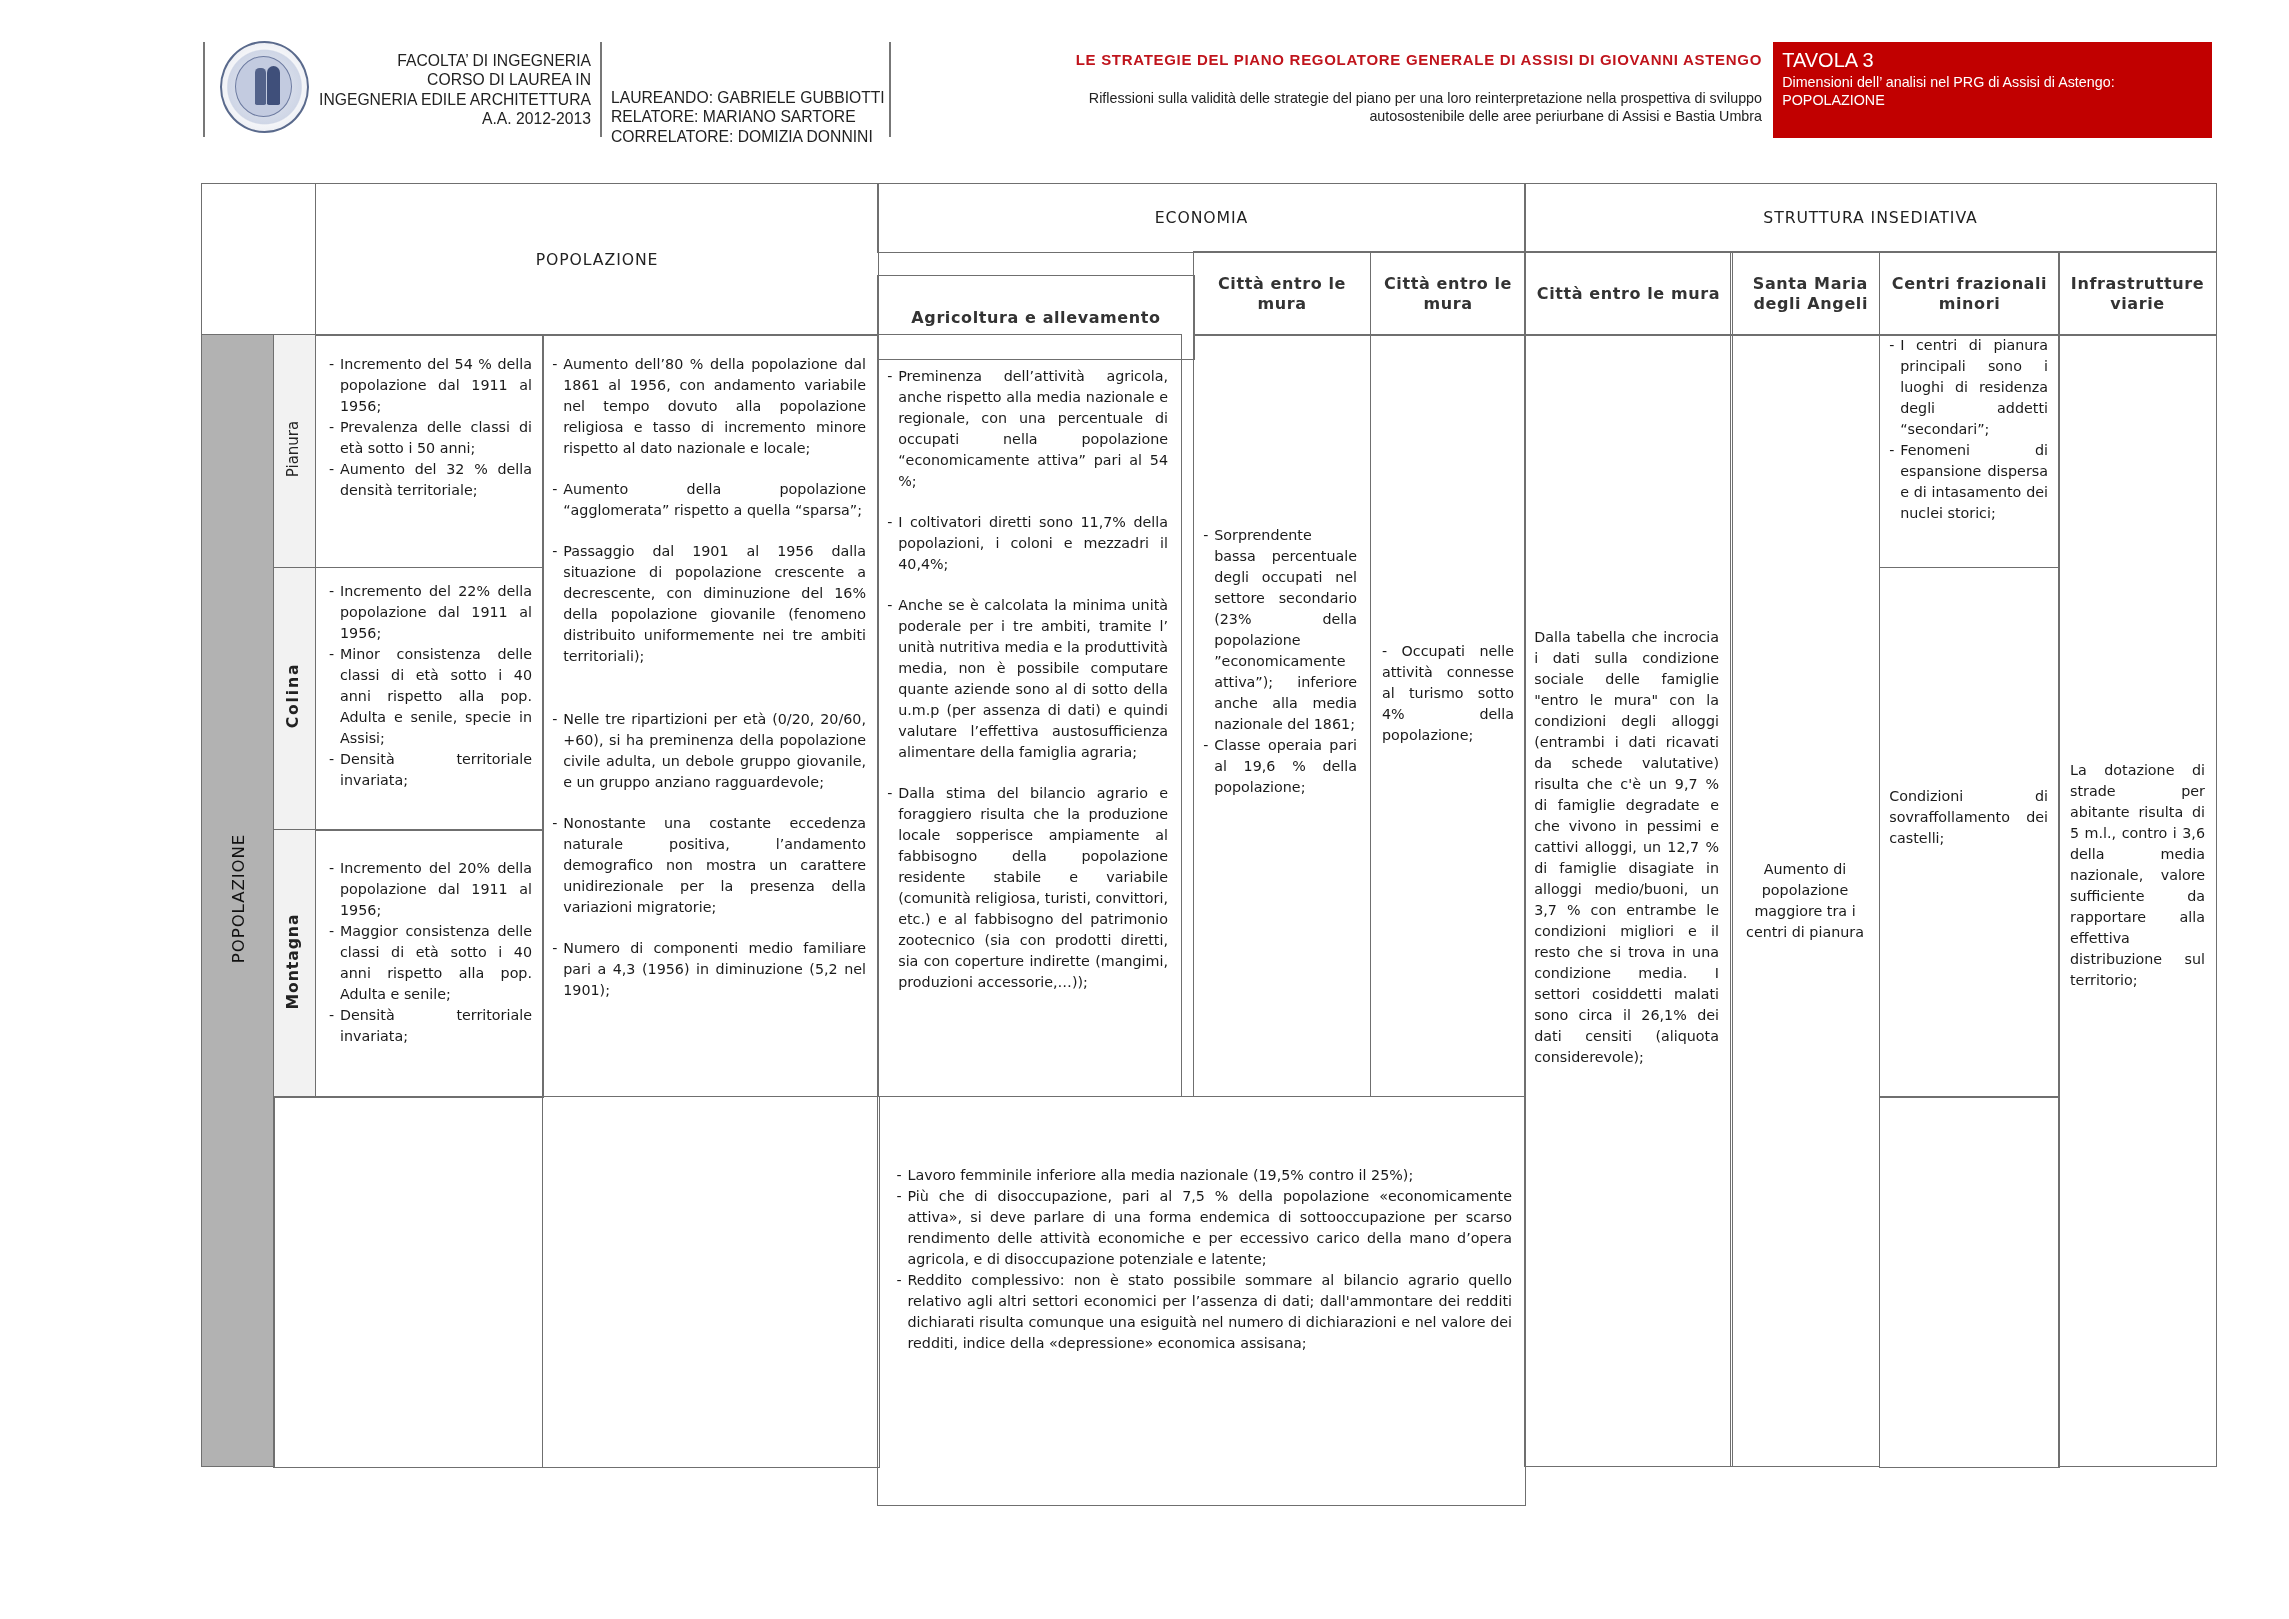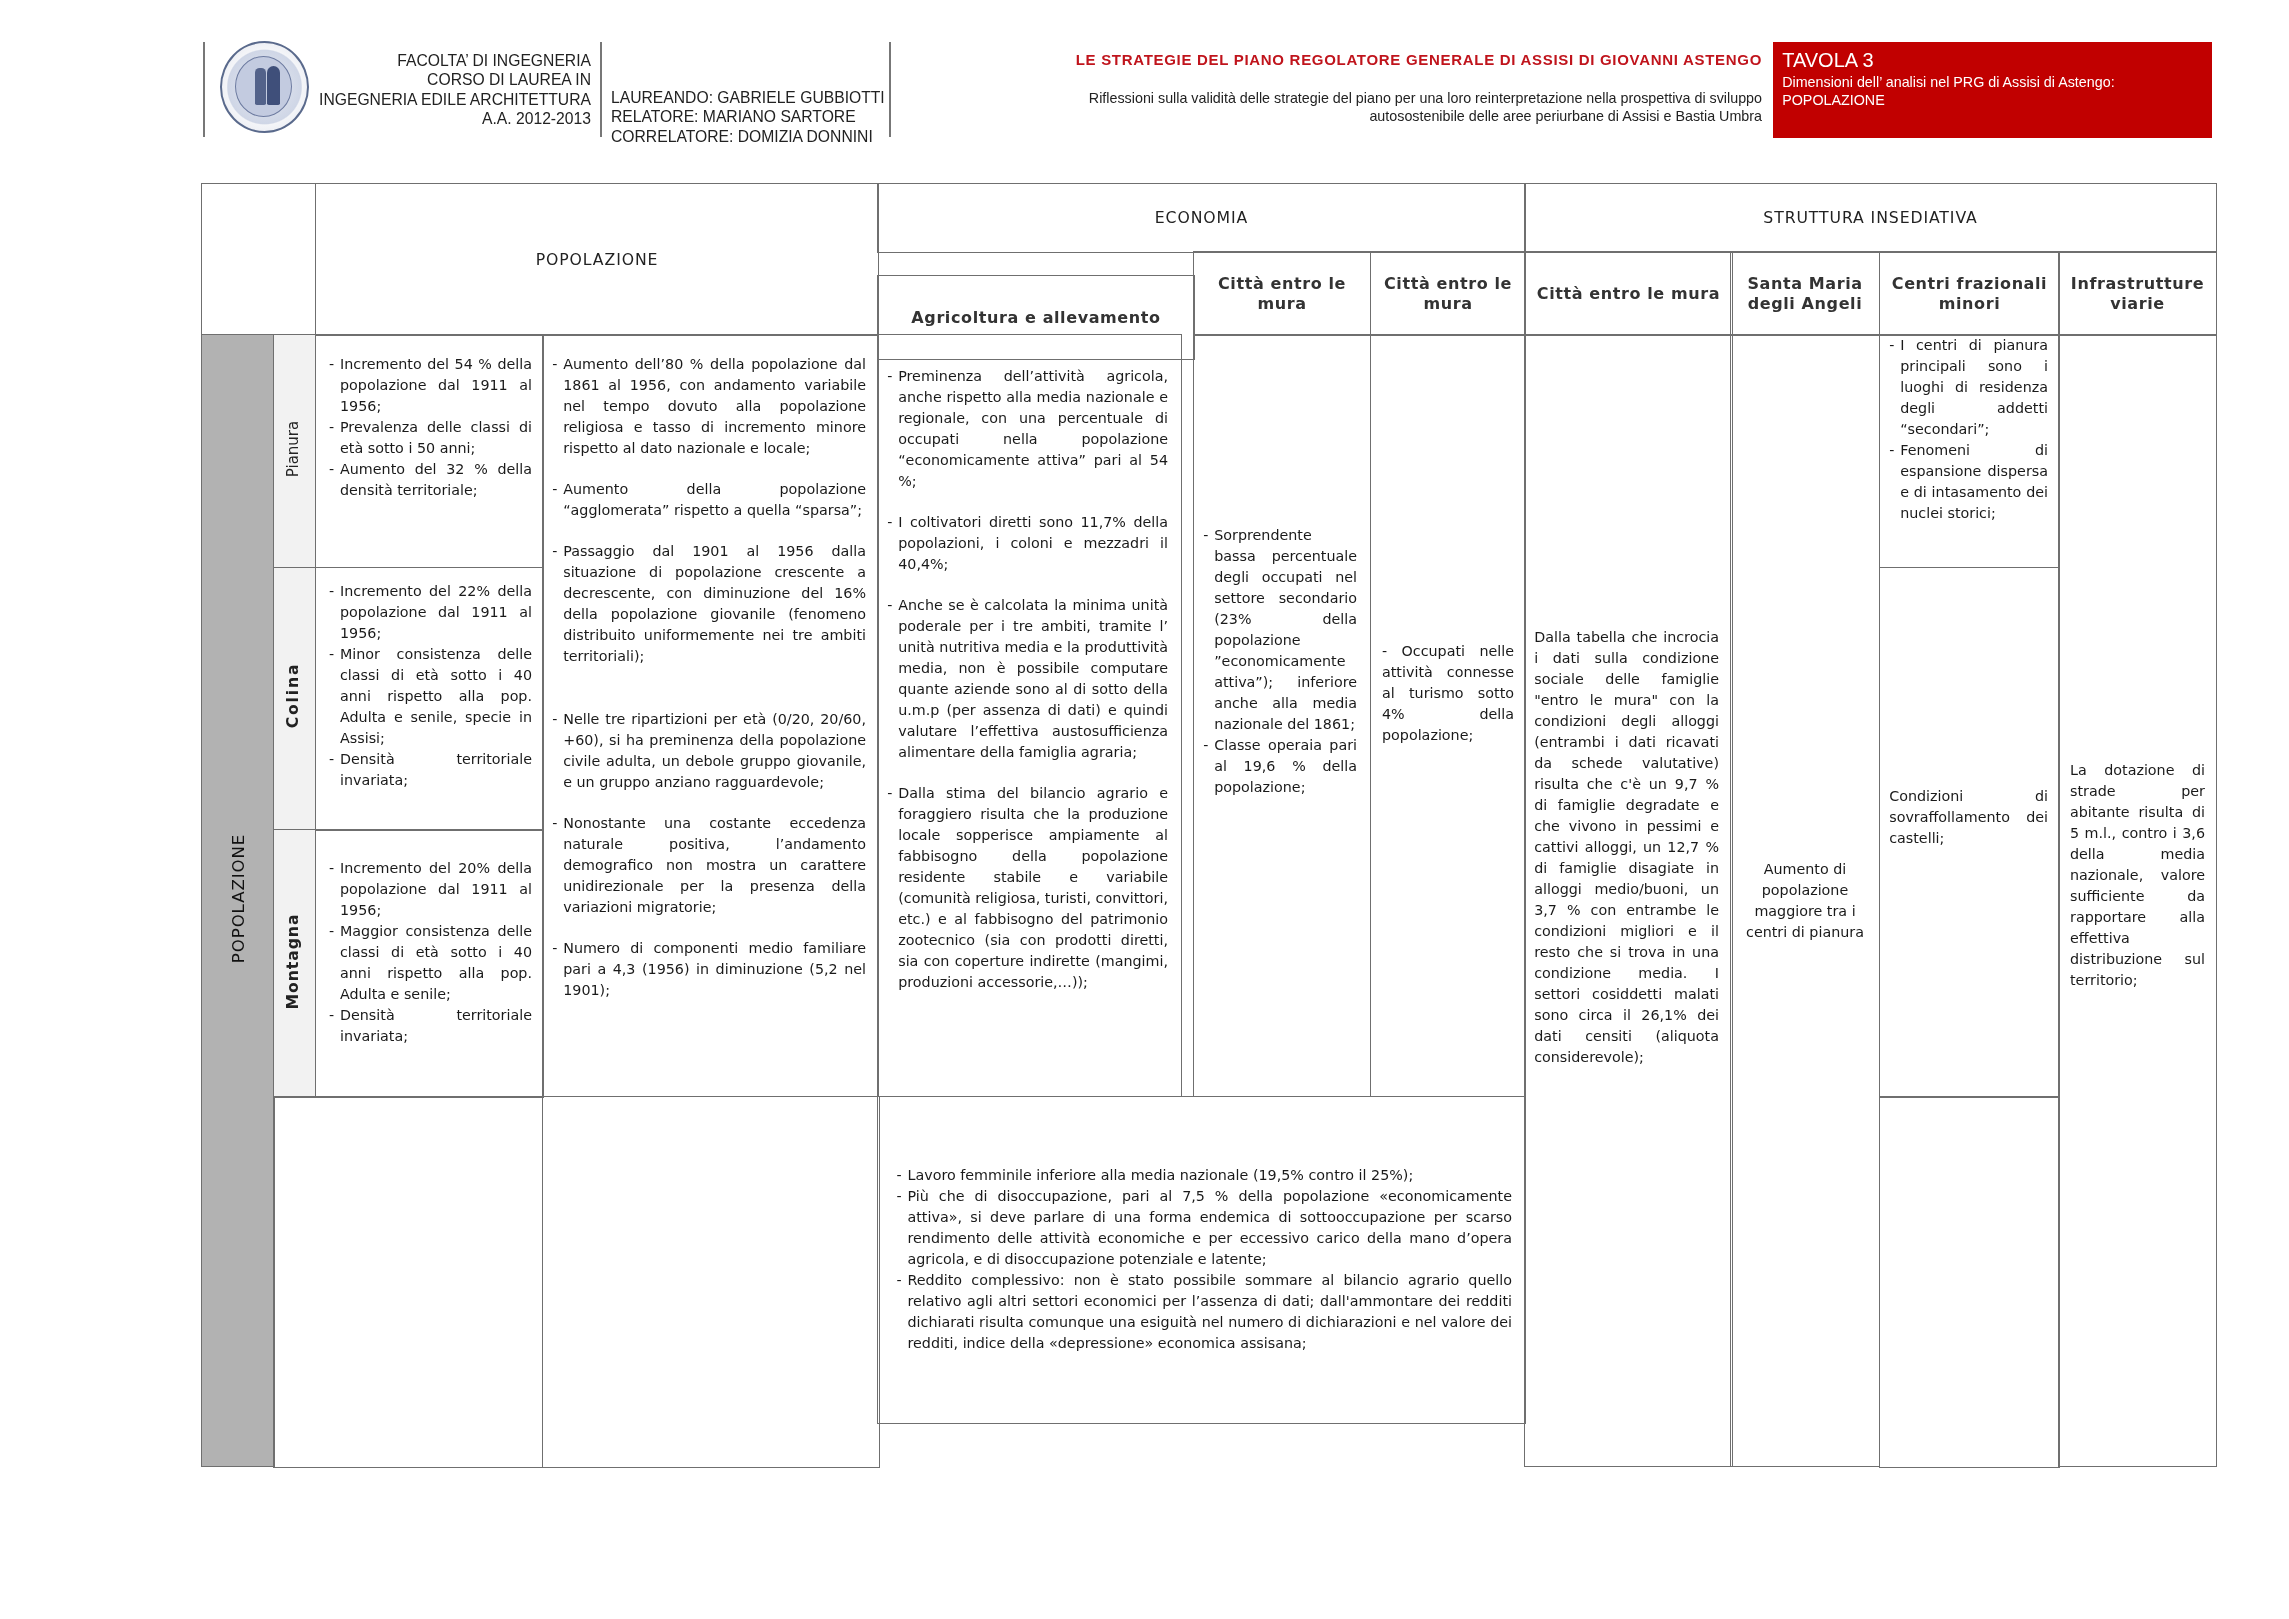--- a/index.html
+++ b/index.html
@@ -71,21 +71,21 @@
 <div>
 
   <div class="cell" style="left:201px; top:183px; width:115px; height:153px;"></div>
   <div class="cell th" style="left:315px; top:183px; width:564px; height:153px;">POPOLAZIONE</div>
   <div class="cell th" style="left:877px; top:183px; width:649px; height:70px;">ECONOMIA</div>
   <div class="cell th" style="left:1524px; top:183px; width:693px; height:70px;">STRUTTURA INSEDIATIVA</div>
   <div class="cell th th-sm" style="left:877px; top:251px; width:318px; height:85px;margin-top:24px;">Agricoltura e allevamento</div>
   <div class="cell th th-sm" style="left:1193px; top:251px; width:178px; height:85px; padding:0 9.2px;">Città entro le mura</div>
   <div class="cell th th-sm" style="left:1370px; top:251px; width:156px; height:85px; padding:0 7.4px;">Città entro le mura</div>
   <div class="cell th th-sm" style="left:1524px; top:251px; width:209px; height:85px;">Città entro le mura</div>
-  <div class="cell th th-sm" style="left:1730px; top:251px; width:150px; height:85px; padding:0 11px;">Santa Maria degli Angeli</div>
+  <div class="cell th th-sm" style="left:1730px; top:251px; width:150px; height:85px; padding:0 11px;text-align:right;">Santa Maria degli Angeli</div>
   <div class="cell th th-sm" style="left:1879px; top:251px; width:181px; height:85px; padding:0 7.4px;">Centri frazionali minori</div>
   <div class="cell th th-sm" style="left:2058px; top:251px; width:159px; height:85px; padding:0 7.4px;">Infrastrutture viarie</div>
 
   <div class="cell gray" style="left:201px; top:334px; width:74px; height:1133px;">
     <div class="vert" style="left:-33px; top:554px; width:138px; text-align:center; font-size:16.6px; letter-spacing:0.9px; color:#111;">POPOLAZIONE</div>
   </div>
 
   <div class="cell lightgray" style="left:273px; top:334px; width:43px; height:234px;">
     <div class="vert" style="left:-37px; top:105px; width:111px; text-align:center; font-size:15px;">Pianura</div>
   </div>
@@ -144,21 +144,21 @@
       <li>Classe operaia pari al 19,6 % della popolazione;</li>
     </ul>
   </div>
 
   <div class="cell txt" style="left:1370px; top:334px; width:156px; height:763px; padding:306px 11px 0 11px;">
     <div>- Occupati nelle attività connesse al turismo sotto 4% della popolazione;</div>
   </div>
 
   <div class="cell txt" style="left:542px; top:1096px; width:338px; height:372px;"></div>
   <div class="cell txt" style="left:273px; top:1096px; width:270px; height:372px;"></div>
-  <div class="cell txt" style="left:877px; top:1096px; width:649px; height:328px; padding:68px 13px 0 18.5px;">
+  <div class="cell txt" style="left:877px; top:1096px; width:649px; height:410px; padding:68px 13px 0 18.5px;">
     <ul class="dash">
       <li>Lavoro femminile inferiore alla media nazionale (19,5% contro il 25%);</li>
       <li> Più che di disoccupazione, pari  al 7,5 % della popolazione «economicamente attiva», si deve parlare di una forma endemica di sottooccupazione per scarso rendimento delle attività economiche e per eccessivo carico della mano d’opera agricola, e di disoccupazione potenziale e latente;</li>
       <li>Reddito complessivo: non è stato possibile sommare al bilancio agrario quello relativo agli altri settori economici per l’assenza di dati; dall'ammontare dei redditi dichiarati risulta comunque una esiguità nel numero di dichiarazioni e nel valore dei redditi, indice della «depressione» economica assisana;</li>
     </ul>
   </div>
 
   <div class="cell txt" style="left:1524px; top:334px; width:209px; height:1133px; padding:292px 13px 0 9.2px;">
     <div>Dalla tabella che incrocia i dati sulla condizione sociale delle famiglie "entro le mura" con la condizioni degli alloggi (entrambi i dati ricavati da schede valutative) risulta che c'è un 9,7 % di famiglie degradate e che vivono in pessimi e cattivi alloggi, un 12,7 % di famiglie disagiate in alloggi medio/buoni, un 3,7 % con entrambe le condizioni migliori e il resto che si trova in una condizione media.  I settori cosiddetti malati sono circa il 26,1% dei dati censiti (aliquota considerevole);</div>
   </div>

